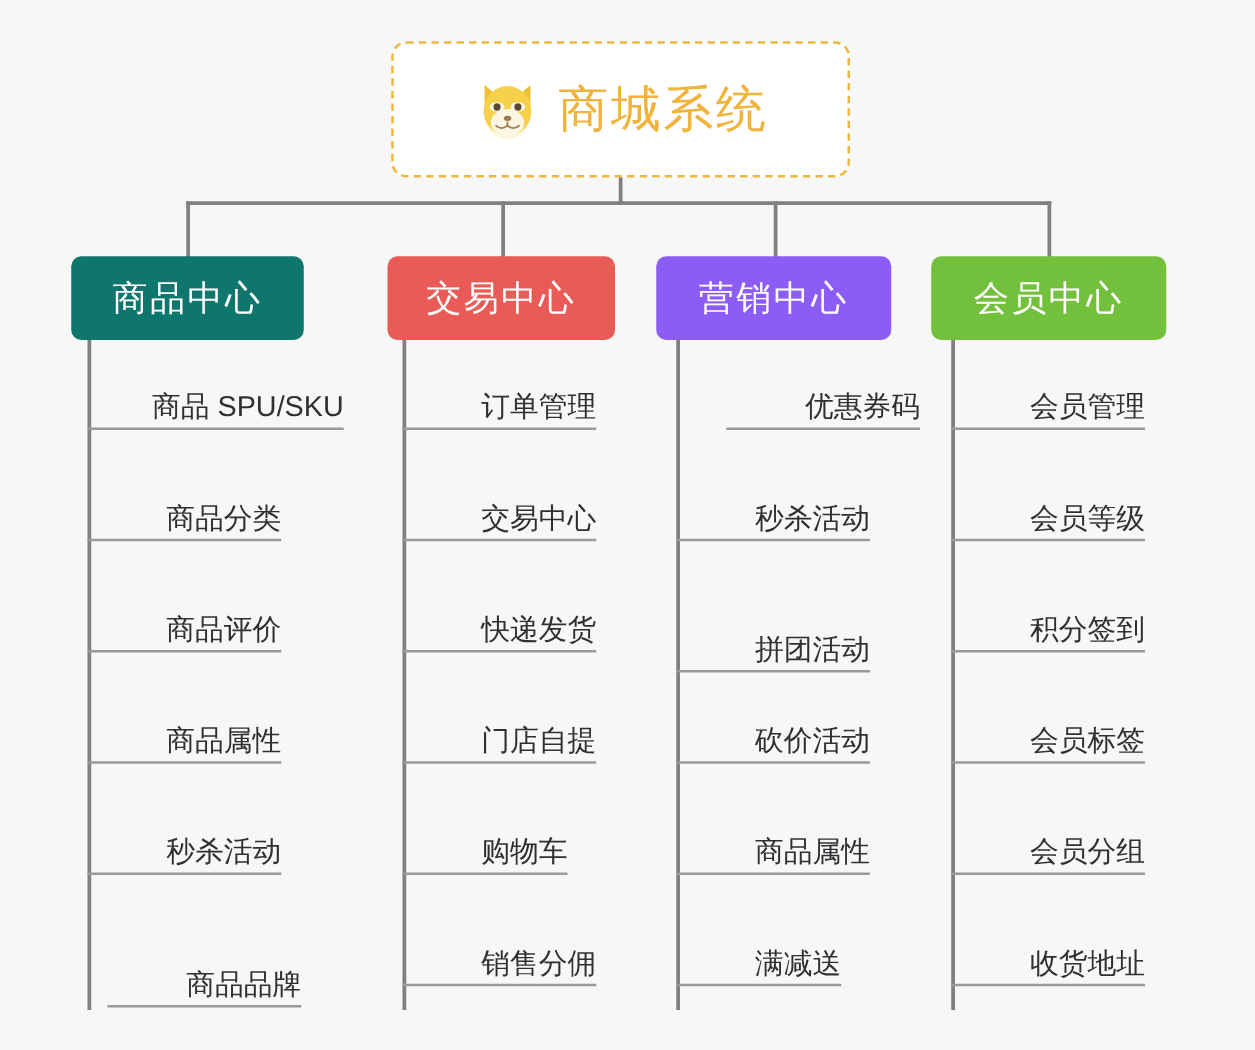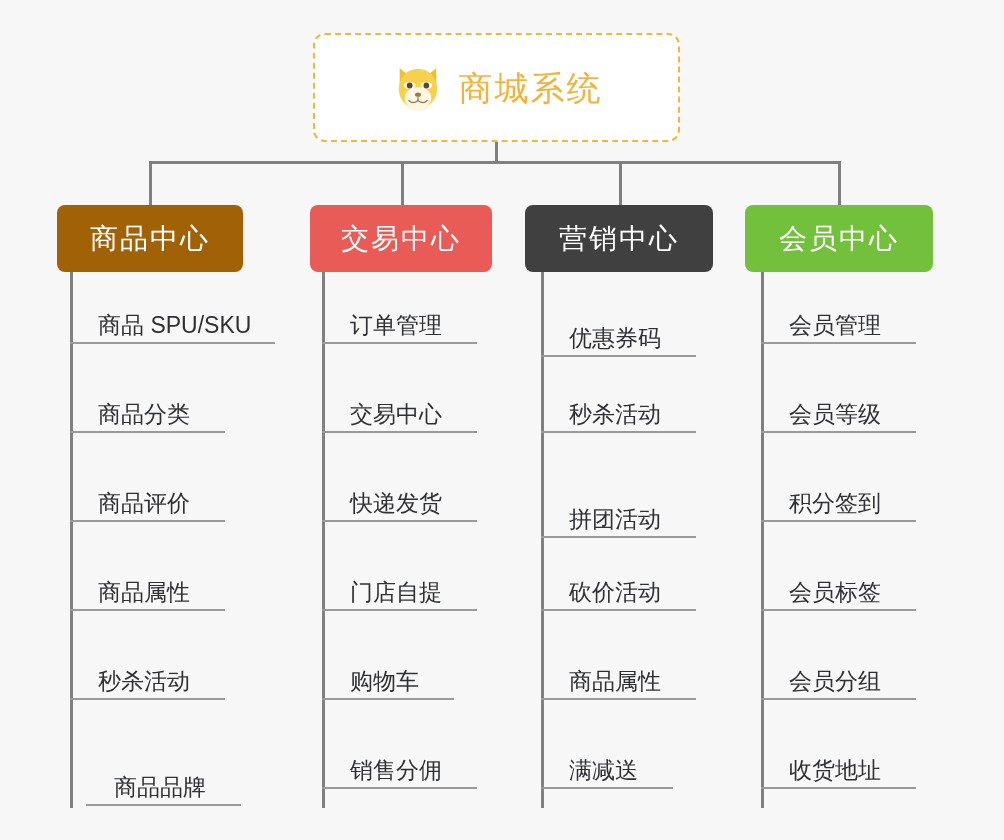--- a/index.html
+++ b/index.html
@@ -31,21 +31,21 @@
     box-sizing: border-box;
     background: #ffffff;
     border: 2px dashed #efb83c;
     border-radius: 12px;
     display: flex;
     align-items: center;
     justify-content: center;
     gap: 14px;
   }
   .root-title {
-    font-size: 34px;
+    font-size: 40px;
     color: #f2b33d;
     letter-spacing: 2px;
     line-height: 1;
     white-space: nowrap;
   }
   .dog-icon {
     width: 54px;
     height: 50px;
     flex: 0 0 auto;
   }
@@ -91,20 +91,21 @@
   }
   .leaf {
     position: absolute;
     box-sizing: border-box;
     border-bottom: 2px solid #9a9a9a;
     height: 72px;
     display: flex;
     align-items: flex-end;
     padding-left: 28px;
     padding-bottom: 4px;
+    justify-content: flex-end;
   }
   .leaf-label {
     font-size: 23px;
     color: #2e3033;
     white-space: nowrap;
     line-height: 1.1;
   }
 </style>
 </head>
 <body style="background: rgb(247, 247, 247);">
@@ -130,27 +131,27 @@
     <span class="root-title" style="color: rgb(242, 179, 61);">商城系统</span>
   </div>
 
   <div class="line v-line" style="left: 495px; top: 142px; height: 22px; background: rgb(128, 128, 128);"></div>
   <div class="line h-line" style="left: 149px; top: 161px; width: 692px; background: rgb(128, 128, 128);"></div>
   <div class="line v-line" style="left: 149px; top: 161px; height: 46px; background: rgb(128, 128, 128);"></div>
   <div class="line v-line" style="left: 401px; top: 161px; height: 46px; background: rgb(128, 128, 128);"></div>
   <div class="line v-line" style="left: 619px; top: 161px; height: 46px; background: rgb(128, 128, 128);"></div>
   <div class="line v-line" style="left: 838px; top: 161px; height: 46px; background: rgb(128, 128, 128);"></div>
 
-  <div class="cat-box cat-0" style="background: #a16207;">
+  <div class="cat-box cat-0" style="background: #0f766e;">
     <span>商品中心</span>
   </div>
   <div class="cat-box cat-1" style="background: rgb(232, 91, 86);">
     <span>交易中心</span>
   </div>
-  <div class="cat-box cat-2" style="background: #404040;">
+  <div class="cat-box cat-2" style="background: #8b5cf6;">
     <span>营销中心</span>
   </div>
   <div class="cat-box cat-3" style="background: rgb(114, 192, 60);">
     <span>会员中心</span>
   </div>
 
   <div class="column" style="left:70px;">
     <div class="col-stem" style="height: 536px; background: rgb(128, 128, 128);"></div>
     <div class="leaf" style="top:0px;   width:205px;">
         <span class="leaf-label">商品 SPU/SKU</span>
@@ -189,21 +190,21 @@
     <div class="leaf" style="top:356px; width:132px;">
         <span class="leaf-label">购物车</span>
       </div>
     <div class="leaf" style="top:445px; width:155px;">
         <span class="leaf-label">销售分佣</span>
       </div>
   </div>
 
   <div class="column" style="left:541px;">
     <div class="col-stem" style="height: 536px; background: rgb(128, 128, 128);"></div>
-    <div class="leaf" style="top:13px;   width:155px;">
+    <div class="leaf" style="top:0px;   width:155px;margin-left:40px;">
         <span class="leaf-label">优惠券码</span>
       </div>
     <div class="leaf" style="top:89px;  width:155px;">
         <span class="leaf-label">秒杀活动</span>
       </div>
     <div class="leaf" style="top:194px; width:155px;">
         <span class="leaf-label">拼团活动</span>
       </div>
     <div class="leaf" style="top:267px; width:155px;">
         <span class="leaf-label">砍价活动</span>

